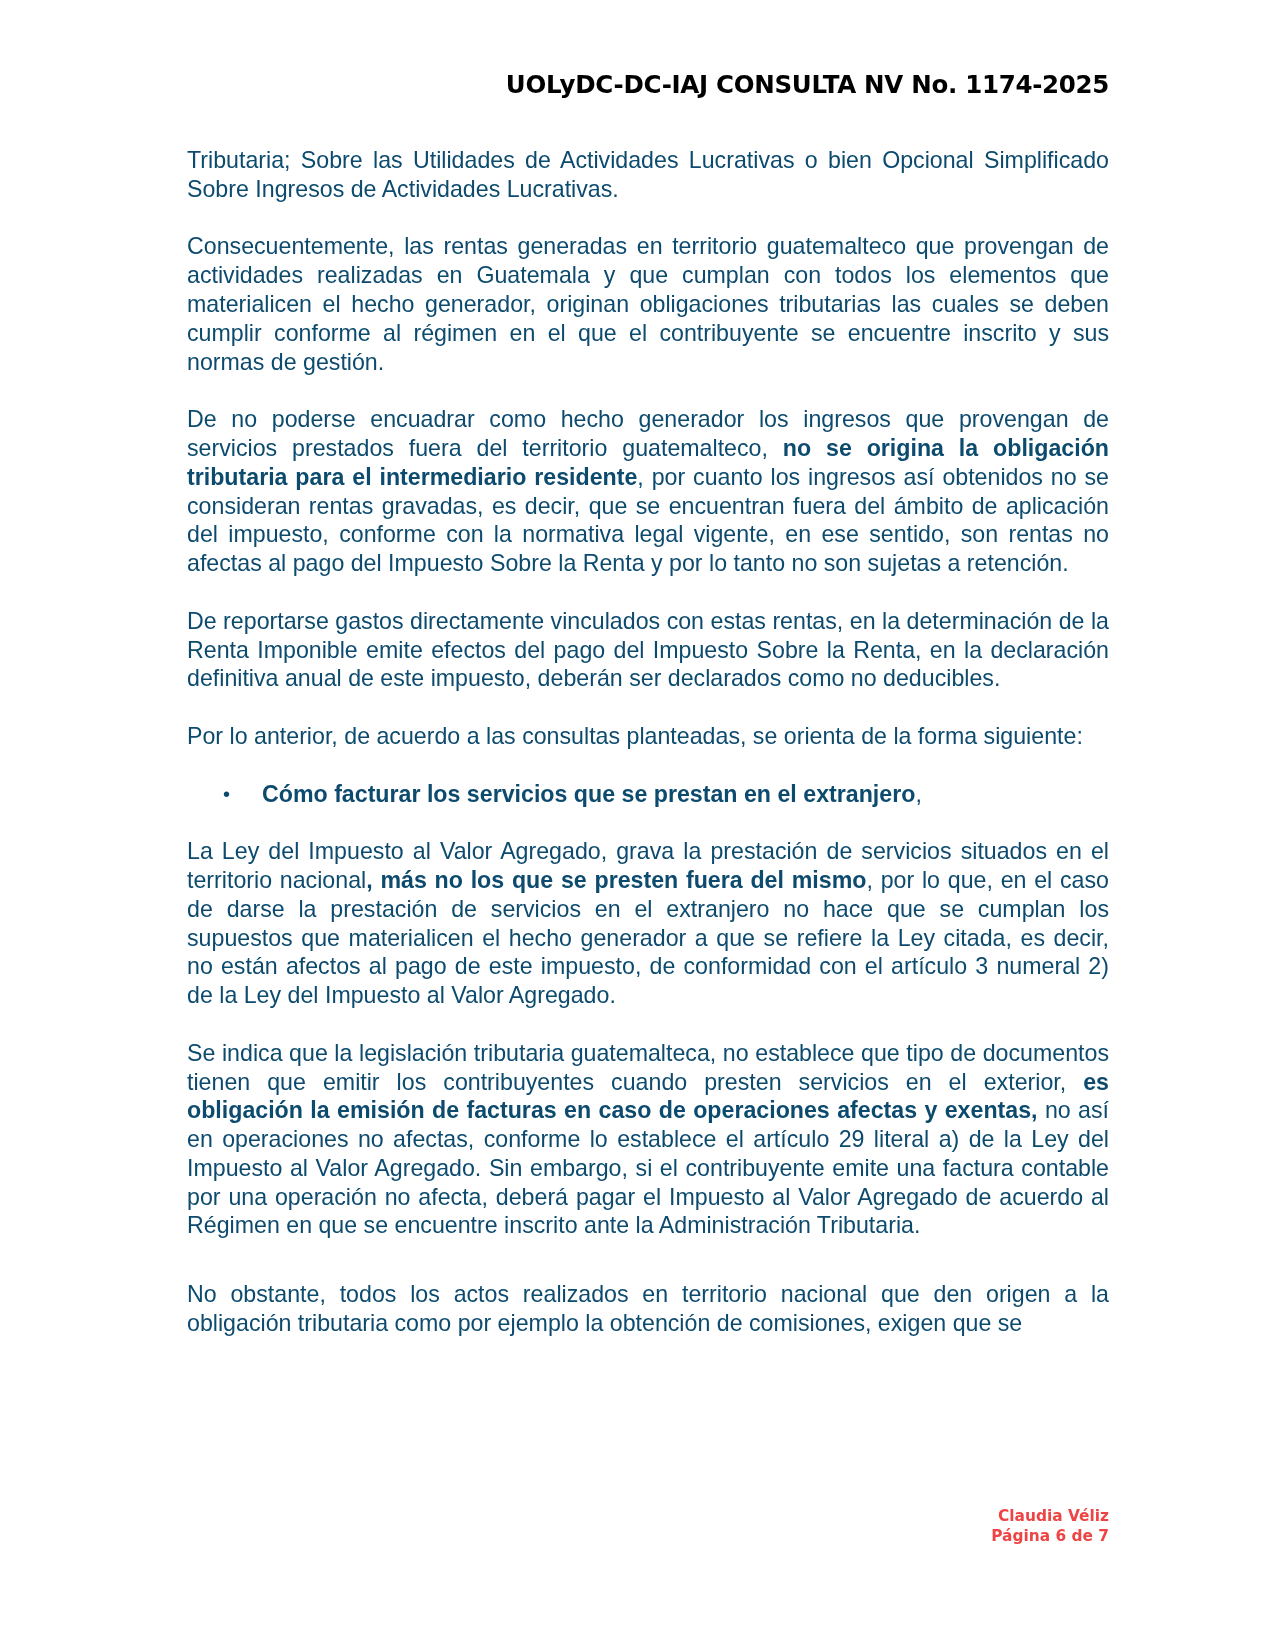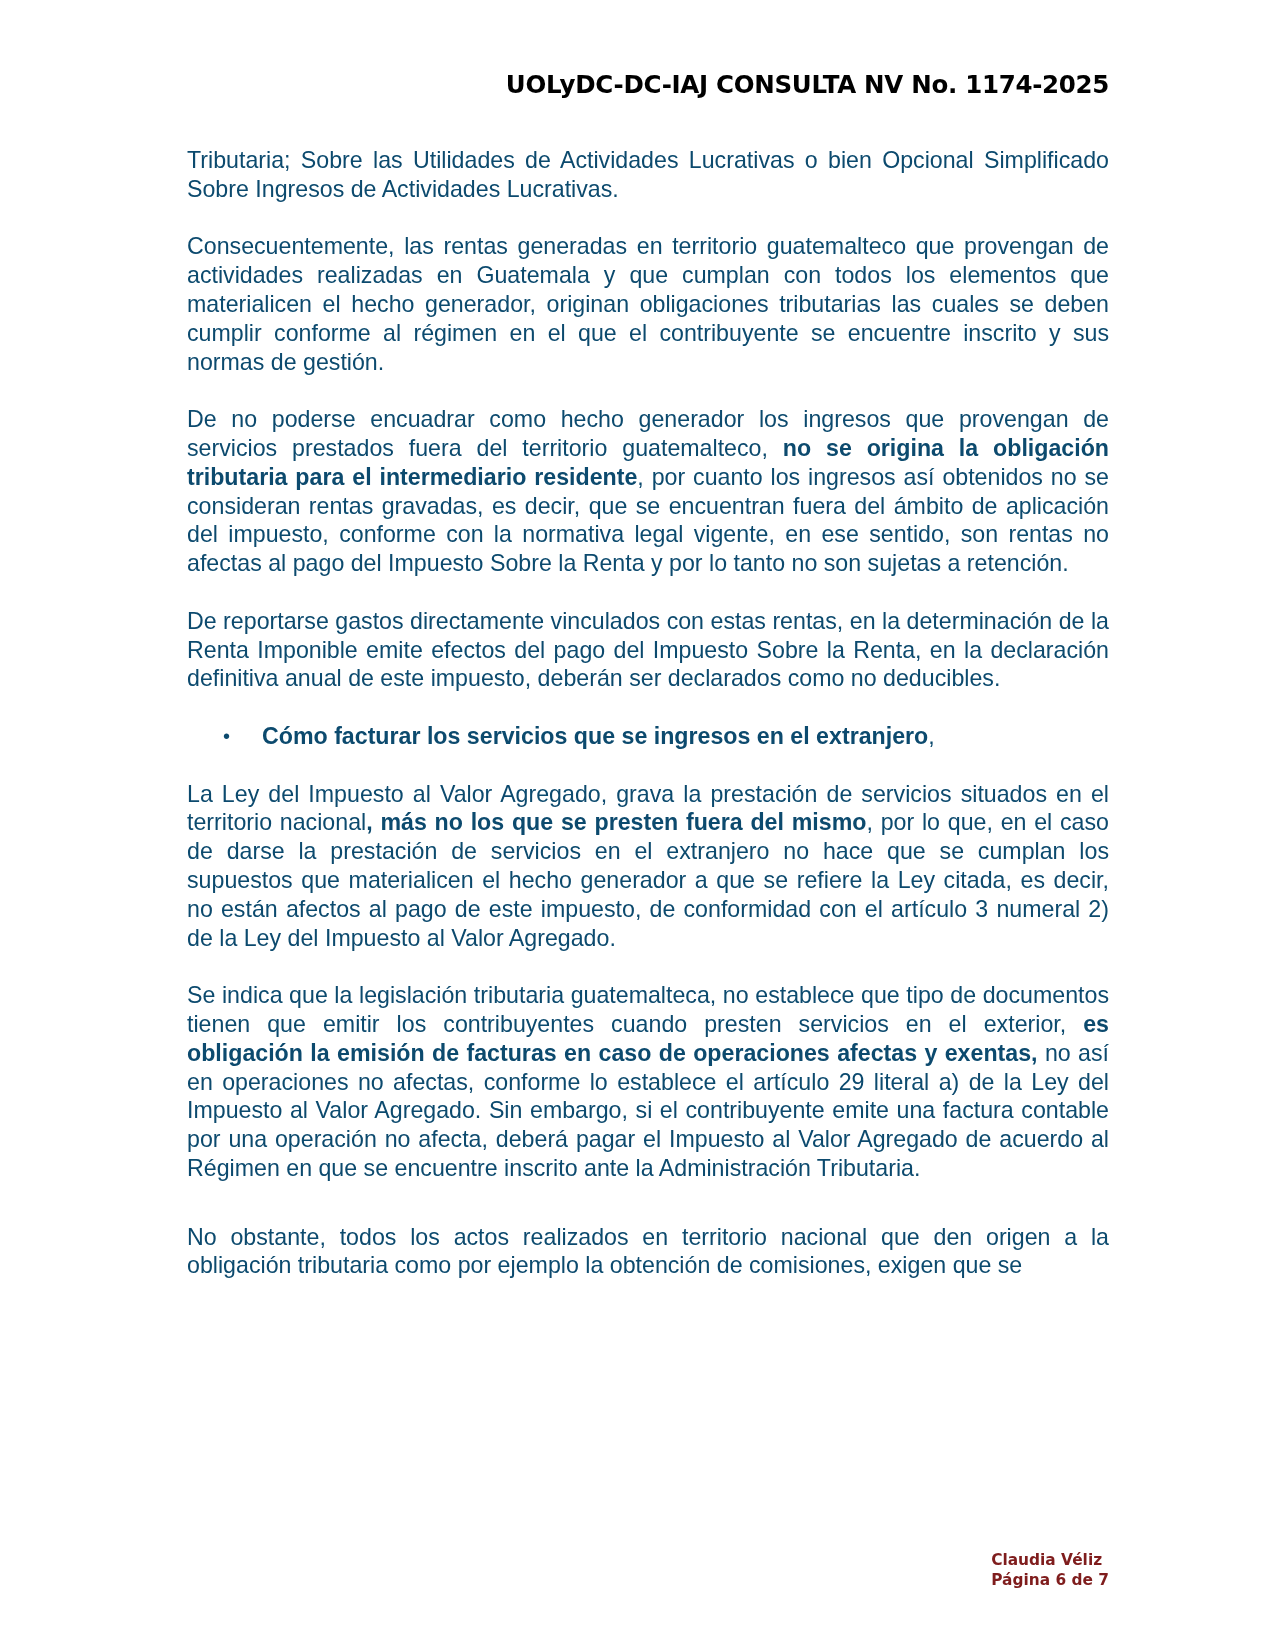--- a/index.html
+++ b/index.html
@@ -25,23 +25,23 @@
   .bullet-list li { position: relative; padding-left: 75px; text-align: left; }
   .bullet-list li .dot {
     position: absolute; left: 36px; top: 0; font-size: 20px;
   }
   .footer-note {
     position: absolute; top: 1459px; left: 0; width: 1276px; text-align: center;
     font-family: "DejaVu Sans", sans-serif; font-weight: bold; font-size: 15.4px;
     letter-spacing: -0.3px; color: #000;
   }
   .signature {
-    position: absolute; top: 1506px; right: 178px; 
+    position: absolute; top: 1506px; right: 178px; text-align: right;
     font-family: "DejaVu Sans", sans-serif; font-weight: bold; font-size: 15.4px;
-    line-height: 20px; color: #7f1d1d; margin-top: 44px;
+    line-height: 20px; color: #ef4444;
   }
 </style>
 </head>
 <body>
 
 <div class="page">
 
   <div class="header">UOLyDC-DC-IAJ CONSULTA NV No. 1174-2025</div>
 
   <div class="body-text">
@@ -50,24 +50,27 @@
     </p>
     <p>
       <span>Consecuentemente, las rentas generadas en territorio guatemalteco que provengan de actividades realizadas en Guatemala y que cumplan con todos los elementos que materialicen el hecho generador, originan obligaciones tributarias las cuales se deben cumplir conforme al régimen en el que el contribuyente se encuentre inscrito y sus normas de gestión.</span>
     </p>
     <p>
       <span>De no poderse encuadrar como hecho generador los ingresos que provengan de servicios prestados fuera del territorio guatemalteco, </span><b>no se origina la obligación tributaria para el intermediario residente</b><span>, por cuanto los ingresos así obtenidos no se consideran rentas gravadas, es decir, que se encuentran fuera del ámbito de aplicación del impuesto, conforme con la normativa legal vigente, en ese sentido, son rentas no afectas al pago del Impuesto Sobre la Renta y por lo tanto no son sujetas a retención.</span>
     </p>
     <p>
       <span>De reportarse gastos directamente vinculados con estas rentas, en la determinación de la Renta Imponible emite efectos del pago del Impuesto Sobre la Renta, en la declaración definitiva anual de este impuesto, deberán ser declarados como no deducibles.</span>
     </p>
+    <p>
+      <span>Por lo anterior, de acuerdo a las consultas planteadas, se orienta de la forma siguiente:</span>
+    </p>
 
     <ul class="bullet-list">
       <li>
-        <span class="dot">•</span><b>Cómo facturar los servicios que se ingresos en el extranjero</b><span>,</span>
+        <span class="dot">•</span><b>Cómo facturar los servicios que se prestan en el extranjero</b><span>,</span>
       </li>
     </ul>
 
     <p>
       <span>La Ley del Impuesto al Valor Agregado, grava la prestación de servicios situados en el territorio nacional</span><b>, más no los que se presten fuera del mismo</b><span>, por lo que, en el caso de darse la prestación de servicios en el extranjero no hace que se cumplan los supuestos que materialicen el hecho generador a que se refiere la Ley citada, es decir, no están afectos al pago de este impuesto, de conformidad con el artículo 3 numeral 2) de la Ley del Impuesto al Valor Agregado.</span>
     </p>
     <p>
       <span>Se indica que la legislación tributaria guatemalteca, no establece que tipo de documentos tienen que emitir los contribuyentes cuando presten servicios en el exterior, </span><b>es obligación la emisión de facturas en caso de operaciones afectas y exentas,</b><span> no así en operaciones no afectas, conforme lo establece el artículo 29 literal a) de la Ley del Impuesto al Valor Agregado. Sin embargo, si el contribuyente emite una factura contable por una operación no afecta, deberá pagar el Impuesto al Valor Agregado de acuerdo al Régimen en que se encuentre inscrito ante la Administración Tributaria.</span>
     </p>
     <p class="last">

